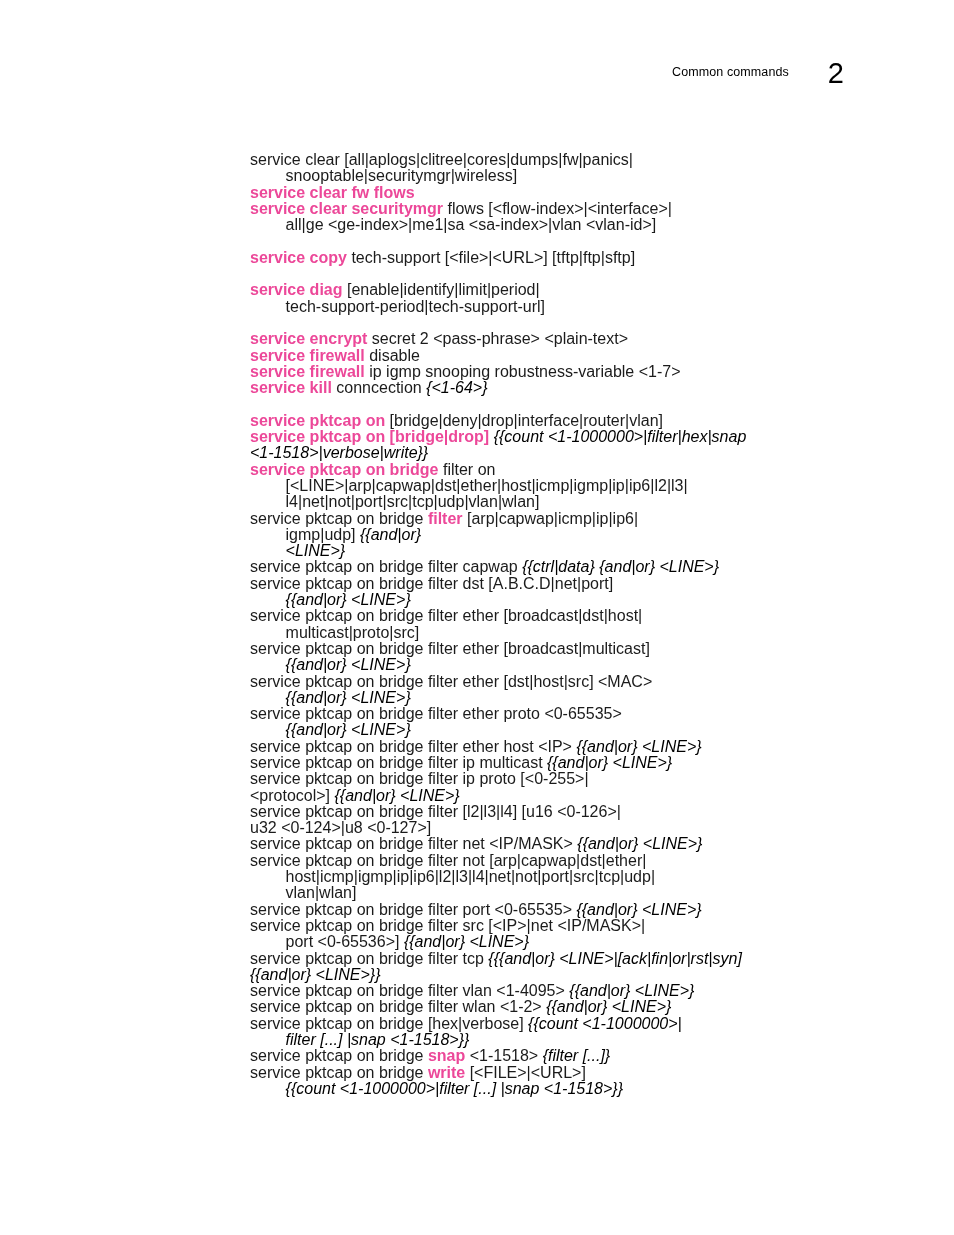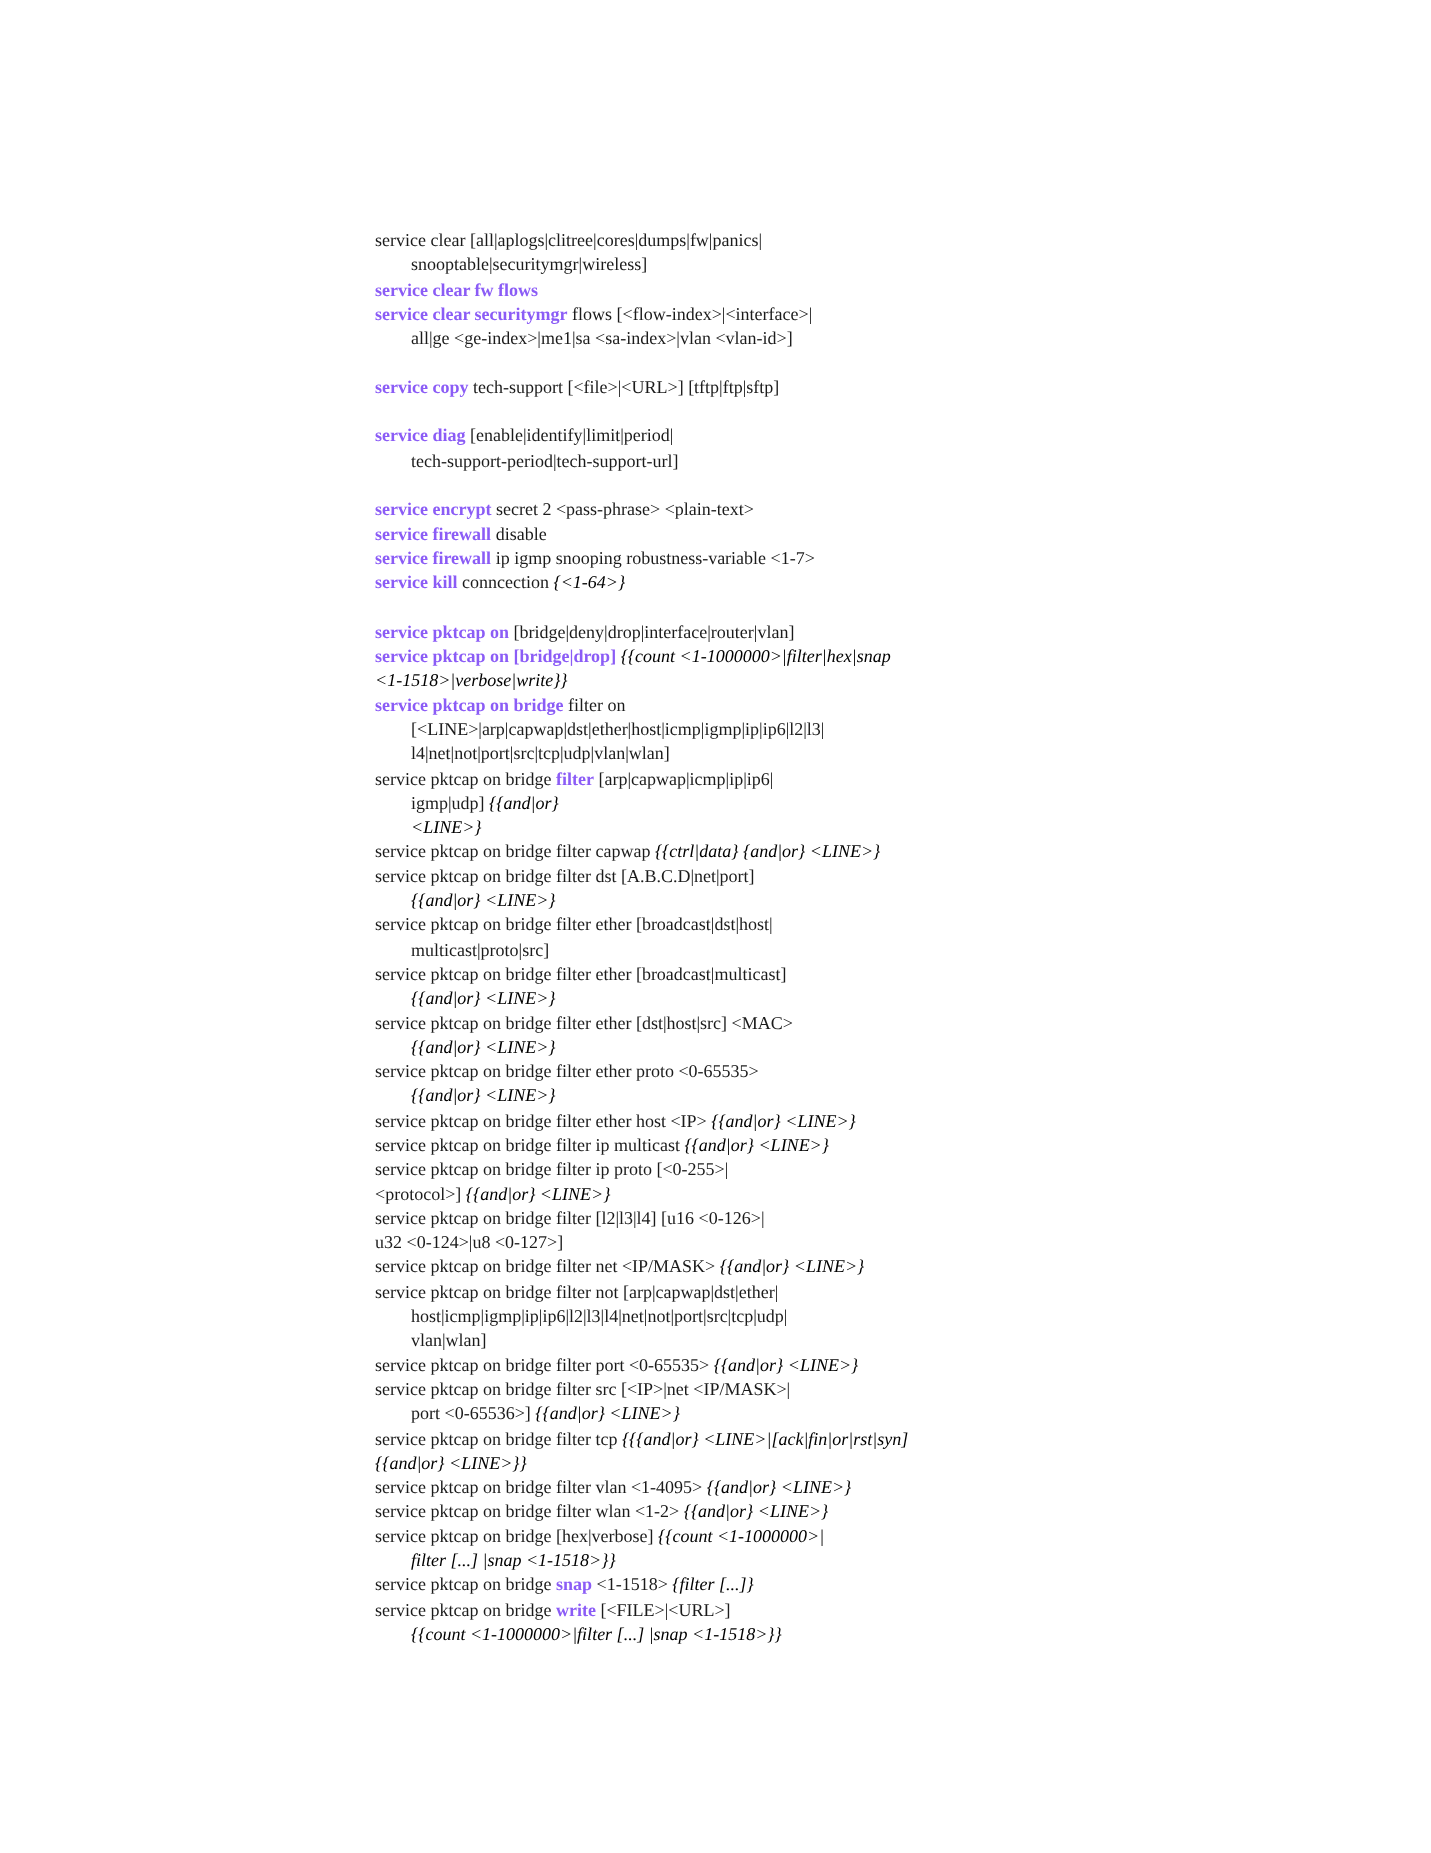--- a/index.html
+++ b/index.html
@@ -50,47 +50,51 @@
     position: relative;
     top: 7px;
   }
 
   
   .code-block {
     position: absolute;
     left: 250px;
     top: 152px;
     width: 680px;
-    font-family: Liberation Serif, serif;
-    font-size: 12px;
+    font-family: Liberation Sans, sans-serif;
+    font-size: 16px;
     line-height: 16.3px;
     color: #1b1b1b;
     white-space: pre;
   }
   .code-line {
     white-space: pre;
     min-height: 16.3px;
   }
   .code-line.blank {
     height: 16.3px;
   }
   .seg-b {
     font-weight: bold;
-    color: #8b5cf6;
+    color: #ec4899;
   }
   .seg-i {
     font-style: italic;
     color: #000000;
   }
   .seg-p {
     font-weight: normal;
     font-style: normal;
   }
 </style>
 </head>
 <body>
 
 <div class="page">
 
+  <div class="page-header">
+    <span class="header-title">Common commands</span>
+    <span class="header-chapter">2</span>
+  </div>
 
   <div class="code-block" id="code-block"><div class="code-line"><span class="seg-p">service clear [all|aplogs|clitree|cores|dumps|fw|panics|</span></div><div class="code-line"><span class="seg-p">        snooptable|securitymgr|wireless]</span></div><div class="code-line"><span class="seg-b">service clear fw flows</span></div><div class="code-line"><span class="seg-b">service clear securitymgr</span><span class="seg-p"> flows [&lt;flow-index&gt;|&lt;interface&gt;|</span></div><div class="code-line"><span class="seg-p">        all|ge &lt;ge-index&gt;|me1|sa &lt;sa-index&gt;|vlan &lt;vlan-id&gt;]</span></div><div class="code-line blank">&nbsp;</div><div class="code-line"><span class="seg-b">service copy</span><span class="seg-p"> tech-support [&lt;file&gt;|&lt;URL&gt;] [tftp|ftp|sftp]</span></div><div class="code-line blank">&nbsp;</div><div class="code-line"><span class="seg-b">service diag</span><span class="seg-p"> [enable|identify|limit|period|</span></div><div class="code-line"><span class="seg-p">        tech-support-period|tech-support-url]</span></div><div class="code-line blank">&nbsp;</div><div class="code-line"><span class="seg-b">service encrypt</span><span class="seg-p"> secret 2 &lt;pass-phrase&gt; &lt;plain-text&gt;</span></div><div class="code-line"><span class="seg-b">service firewall</span><span class="seg-p"> disable</span></div><div class="code-line"><span class="seg-b">service firewall</span><span class="seg-p"> ip igmp snooping robustness-variable &lt;1-7&gt;</span></div><div class="code-line"><span class="seg-b">service kill</span><span class="seg-p"> conncection </span><span class="seg-i">{&lt;1-64&gt;}</span></div><div class="code-line blank">&nbsp;</div><div class="code-line"><span class="seg-b">service pktcap on</span><span class="seg-p"> [bridge|deny|drop|interface|router|vlan]</span></div><div class="code-line"><span class="seg-b">service pktcap on [bridge|drop]</span><span class="seg-p"> </span><span class="seg-i">{{count &lt;1-1000000&gt;|filter|hex|snap</span></div><div class="code-line"><span class="seg-i">&lt;1-1518&gt;|verbose|write}}</span></div><div class="code-line"><span class="seg-b">service pktcap on bridge</span><span class="seg-p"> filter on</span></div><div class="code-line"><span class="seg-p">        [&lt;LINE&gt;|arp|capwap|dst|ether|host|icmp|igmp|ip|ip6|l2|l3|</span></div><div class="code-line"><span class="seg-p">        l4|net|not|port|src|tcp|udp|vlan|wlan]</span></div><div class="code-line"><span class="seg-p">service pktcap on bridge </span><span class="seg-b">filter</span><span class="seg-p"> [arp|capwap|icmp|ip|ip6|</span></div><div class="code-line"><span class="seg-p">        igmp|udp] </span><span class="seg-i">{{and|or}</span></div><div class="code-line"><span class="seg-p">        </span><span class="seg-i">&lt;LINE&gt;}</span></div><div class="code-line"><span class="seg-p">service pktcap on bridge filter capwap </span><span class="seg-i">{{ctrl|data} {and|or} &lt;LINE&gt;}</span></div><div class="code-line"><span class="seg-p">service pktcap on bridge filter dst [A.B.C.D|net|port]</span></div><div class="code-line"><span class="seg-p">        </span><span class="seg-i">{{and|or} &lt;LINE&gt;}</span></div><div class="code-line"><span class="seg-p">service pktcap on bridge filter ether [broadcast|dst|host|</span></div><div class="code-line"><span class="seg-p">        multicast|proto|src]</span></div><div class="code-line"><span class="seg-p">service pktcap on bridge filter ether [broadcast|multicast]</span></div><div class="code-line"><span class="seg-p">        </span><span class="seg-i">{{and|or} &lt;LINE&gt;}</span></div><div class="code-line"><span class="seg-p">service pktcap on bridge filter ether [dst|host|src] &lt;MAC&gt;</span></div><div class="code-line"><span class="seg-p">        </span><span class="seg-i">{{and|or} &lt;LINE&gt;}</span></div><div class="code-line"><span class="seg-p">service pktcap on bridge filter ether proto &lt;0-65535&gt;</span></div><div class="code-line"><span class="seg-p">        </span><span class="seg-i">{{and|or} &lt;LINE&gt;}</span></div><div class="code-line"><span class="seg-p">service pktcap on bridge filter ether host &lt;IP&gt; </span><span class="seg-i">{{and|or} &lt;LINE&gt;}</span></div><div class="code-line"><span class="seg-p">service pktcap on bridge filter ip multicast </span><span class="seg-i">{{and|or} &lt;LINE&gt;}</span></div><div class="code-line"><span class="seg-p">service pktcap on bridge filter ip proto [&lt;0-255&gt;|</span></div><div class="code-line"><span class="seg-p">&lt;protocol&gt;] </span><span class="seg-i">{{and|or} &lt;LINE&gt;}</span></div><div class="code-line"><span class="seg-p">service pktcap on bridge filter [l2|l3|l4] [u16 &lt;0-126&gt;|</span></div><div class="code-line"><span class="seg-p">u32 &lt;0-124&gt;|u8 &lt;0-127&gt;]</span></div><div class="code-line"><span class="seg-p">service pktcap on bridge filter net &lt;IP/MASK&gt; </span><span class="seg-i">{{and|or} &lt;LINE&gt;}</span></div><div class="code-line"><span class="seg-p">service pktcap on bridge filter not [arp|capwap|dst|ether|</span></div><div class="code-line"><span class="seg-p">        host|icmp|igmp|ip|ip6|l2|l3|l4|net|not|port|src|tcp|udp|</span></div><div class="code-line"><span class="seg-p">        vlan|wlan]</span></div><div class="code-line"><span class="seg-p">service pktcap on bridge filter port &lt;0-65535&gt; </span><span class="seg-i">{{and|or} &lt;LINE&gt;}</span></div><div class="code-line"><span class="seg-p">service pktcap on bridge filter src [&lt;IP&gt;|net &lt;IP/MASK&gt;|</span></div><div class="code-line"><span class="seg-p">        port &lt;0-65536&gt;] </span><span class="seg-i">{{and|or} &lt;LINE&gt;}</span></div><div class="code-line"><span class="seg-p">service pktcap on bridge filter tcp </span><span class="seg-i">{{{and|or} &lt;LINE&gt;|[ack|fin|or|rst|syn]</span></div><div class="code-line"><span class="seg-i">{{and|or} &lt;LINE&gt;}}</span></div><div class="code-line"><span class="seg-p">service pktcap on bridge filter vlan &lt;1-4095&gt; </span><span class="seg-i">{{and|or} &lt;LINE&gt;}</span></div><div class="code-line"><span class="seg-p">service pktcap on bridge filter wlan &lt;1-2&gt; </span><span class="seg-i">{{and|or} &lt;LINE&gt;}</span></div><div class="code-line"><span class="seg-p">service pktcap on bridge [hex|verbose] </span><span class="seg-i">{{count &lt;1-1000000&gt;|</span></div><div class="code-line"><span class="seg-p">        </span><span class="seg-i">filter [...] |snap &lt;1-1518&gt;}}</span></div><div class="code-line"><span class="seg-p">service pktcap on bridge </span><span class="seg-b">snap</span><span class="seg-p"> &lt;1-1518&gt; </span><span class="seg-i">{filter [...]}</span></div><div class="code-line"><span class="seg-p">service pktcap on bridge </span><span class="seg-b">write</span><span class="seg-p"> [&lt;FILE&gt;|&lt;URL&gt;]</span></div><div class="code-line"><span class="seg-p">        </span><span class="seg-i">{{count &lt;1-1000000&gt;|filter [...] |snap &lt;1-1518&gt;}}</span></div></div>
 
 </div>
 
 </body></html>

